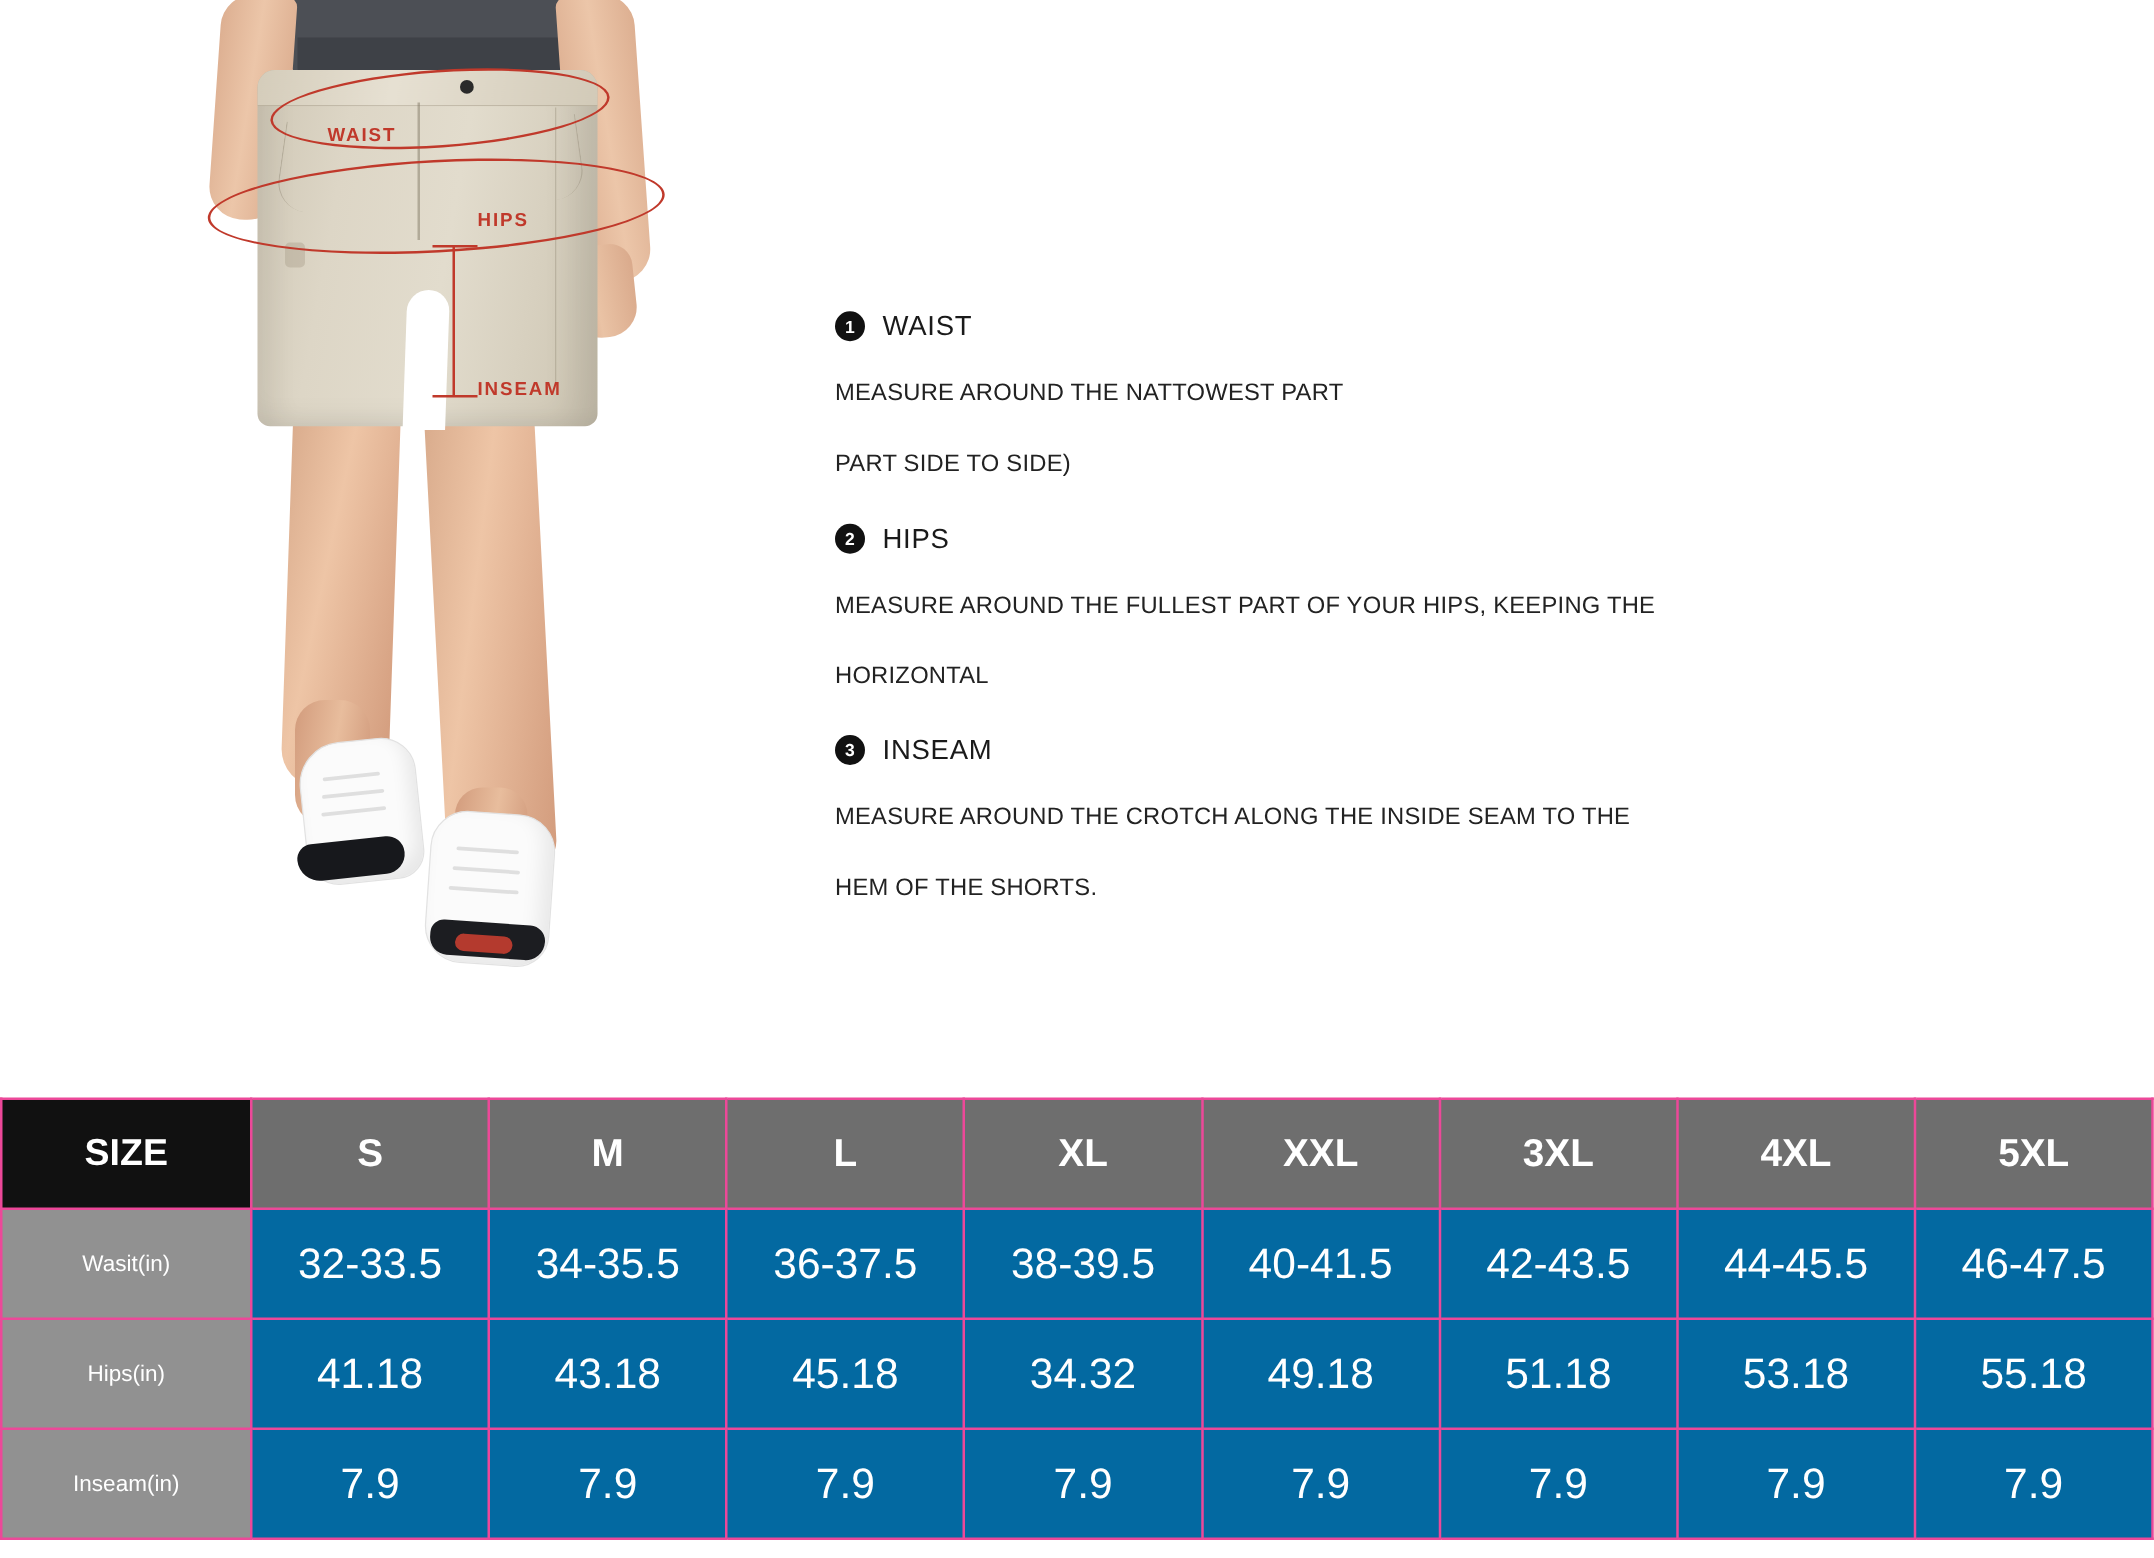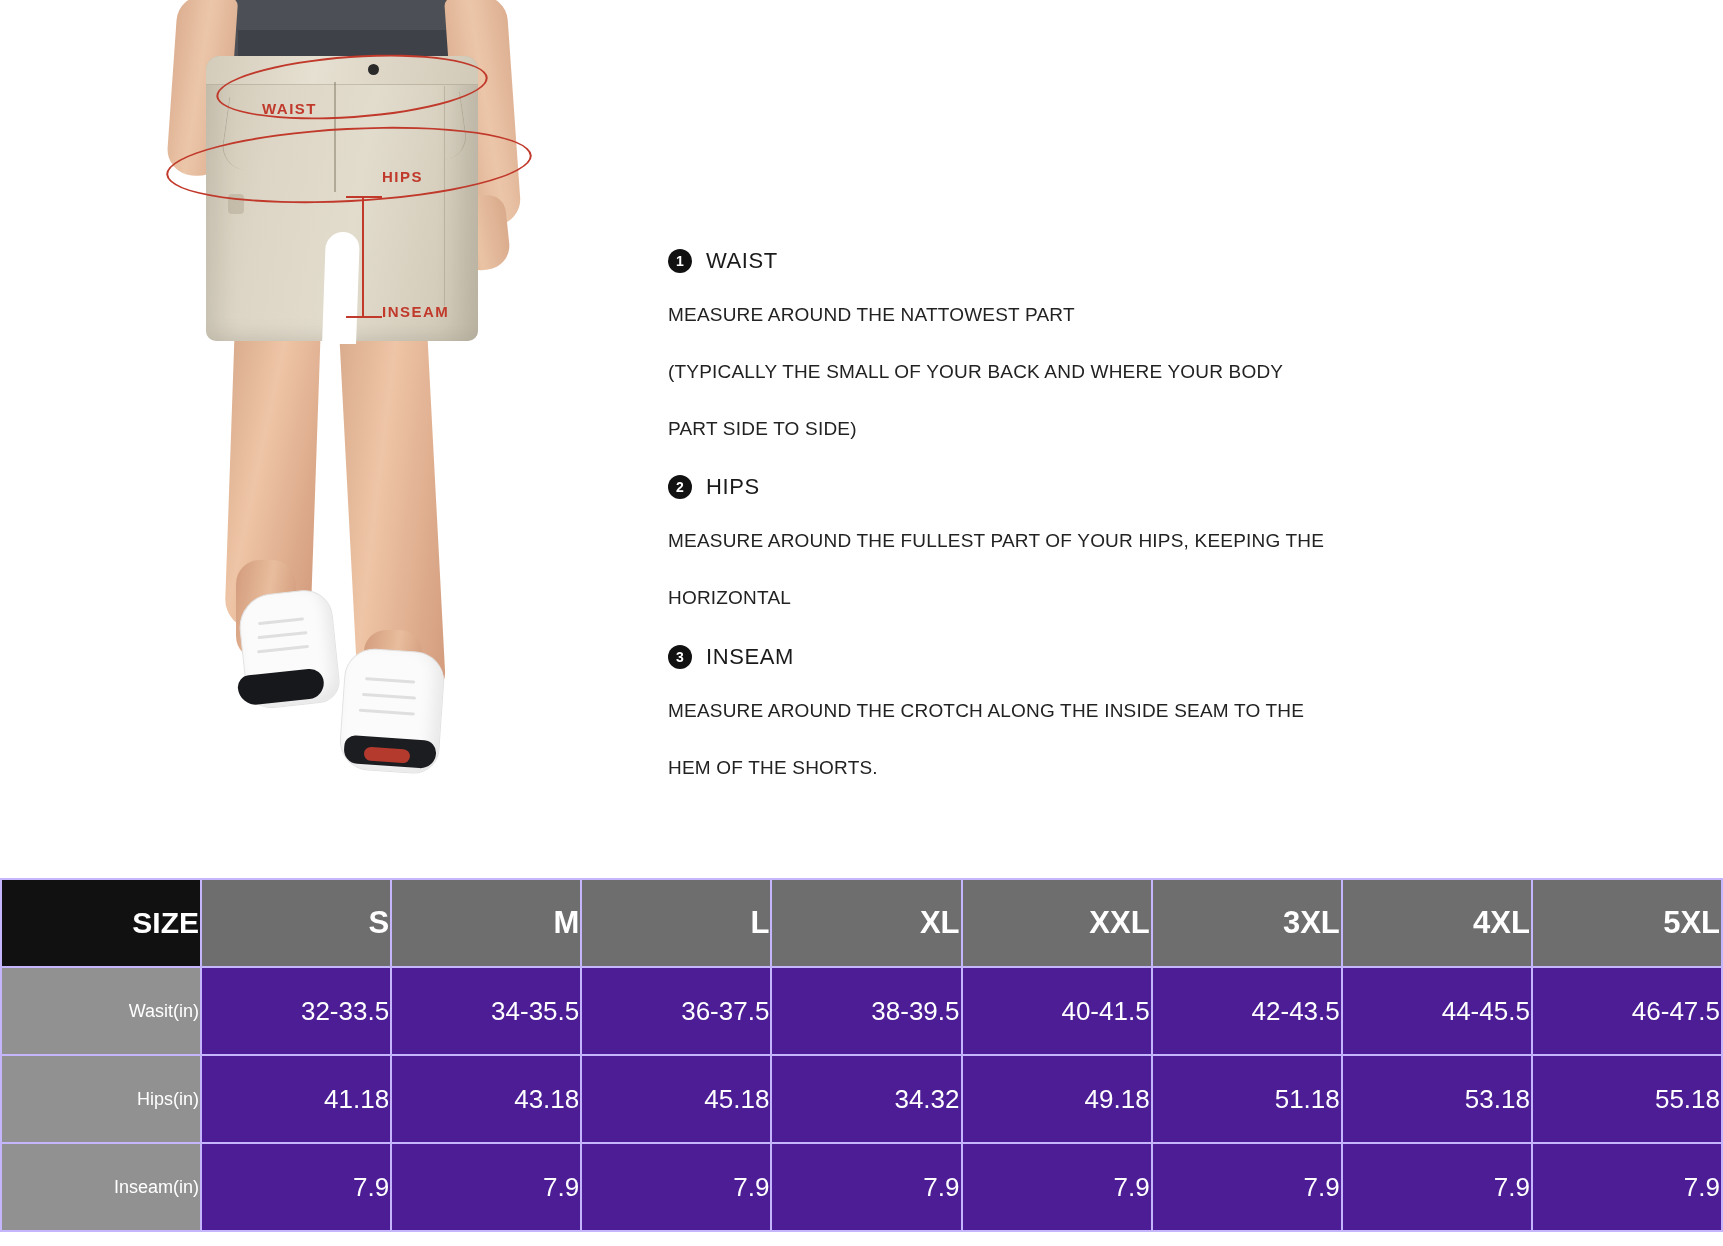--- a/index.html
+++ b/index.html
@@ -358,42 +358,42 @@
   
   #size-table {
     position: absolute;
     left: 0;
     top: 878px;
     width: 1723px;
     border-collapse: collapse;
     table-layout: fixed;
   }
   #size-table td, #size-table th {
-    border: 2px solid #c4b5fd;
-    text-align: right;
+    border: 2px solid #ec4899;
+    text-align: center;
     color: #ffffff;
     font-weight: 400;
     margin-left: 20px;
   }
   #size-table thead th {
     height: 84px;
     background: #6e6e6e;
     font-size: 31px;
     font-weight: 700;
   }
   #size-table thead th.corner {
     background: #111111;
     font-size: 30px;
     font-weight: 700;
     width: 196px;
   }
   #size-table tbody td {
     height: 84px;
-    background: #4c1d95;
-    font-size: 26px;
+    background: #0369a1;
+    font-size: 34px;
   }
   #size-table tbody td.rowhead {
     background: #919191;
     font-size: 18px;
   }
 </style>
 </head>
 <body>
 
 <div id="product-figure">
@@ -448,21 +448,20 @@
 </div>
 
 <div id="instructions">
 
   <div class="instr-block">
     <div class="instr-head">
       <span class="instr-num">1</span>
       <span class="instr-title">WAIST</span>
     </div>
     <div class="instr-line">MEASURE AROUND THE NATTOWEST PART</div>
-    <div class="instr-line">(TYPICALLY THE SMALL OF YOUR BACK AND WHERE YOUR BODY</div>
     <div class="instr-line">PART SIDE TO SIDE)</div>
   </div>
 
   <div class="instr-block">
     <div class="instr-head">
       <span class="instr-num">2</span>
       <span class="instr-title">HIPS</span>
     </div>
     <div class="instr-line">MEASURE AROUND THE FULLEST PART OF YOUR HIPS, KEEPING THE</div>
     <div class="instr-line">HORIZONTAL</div>

